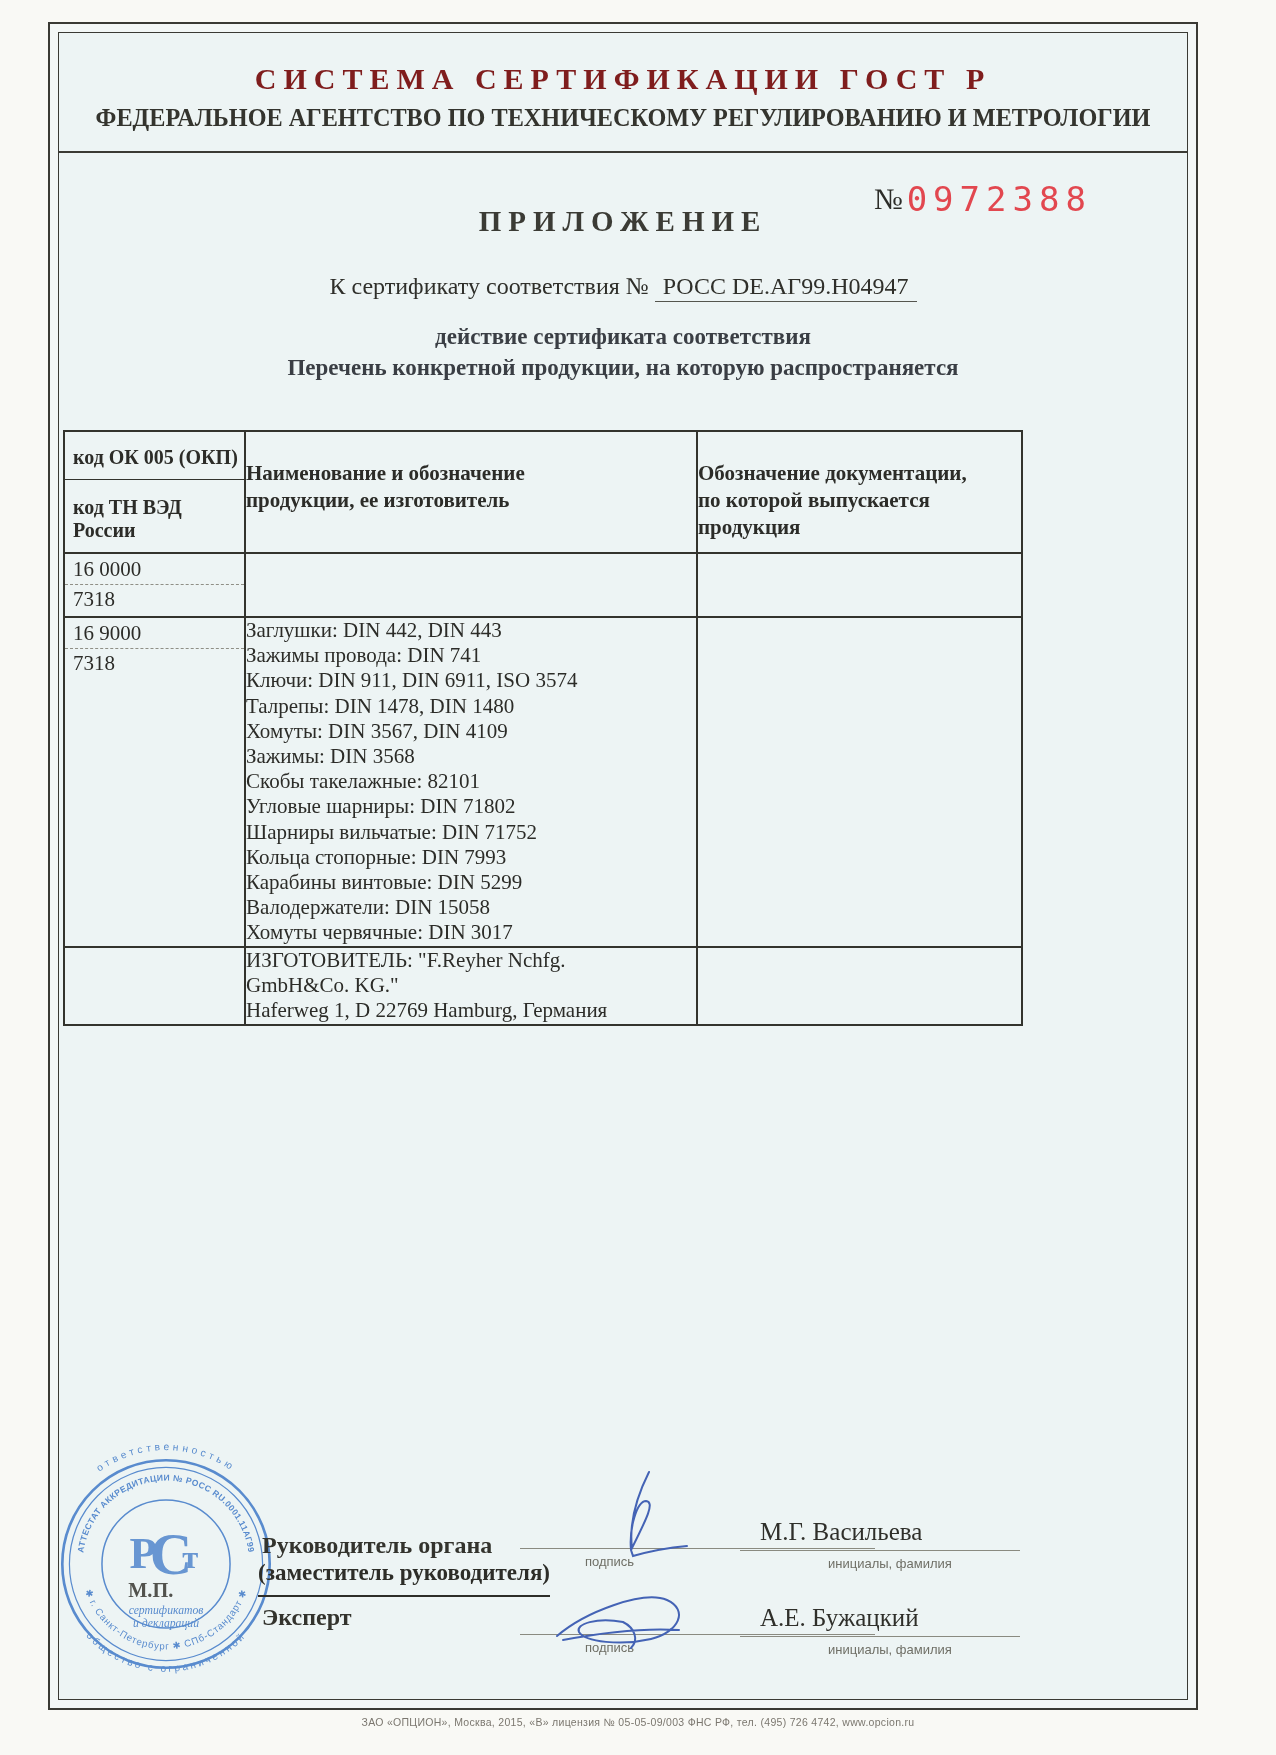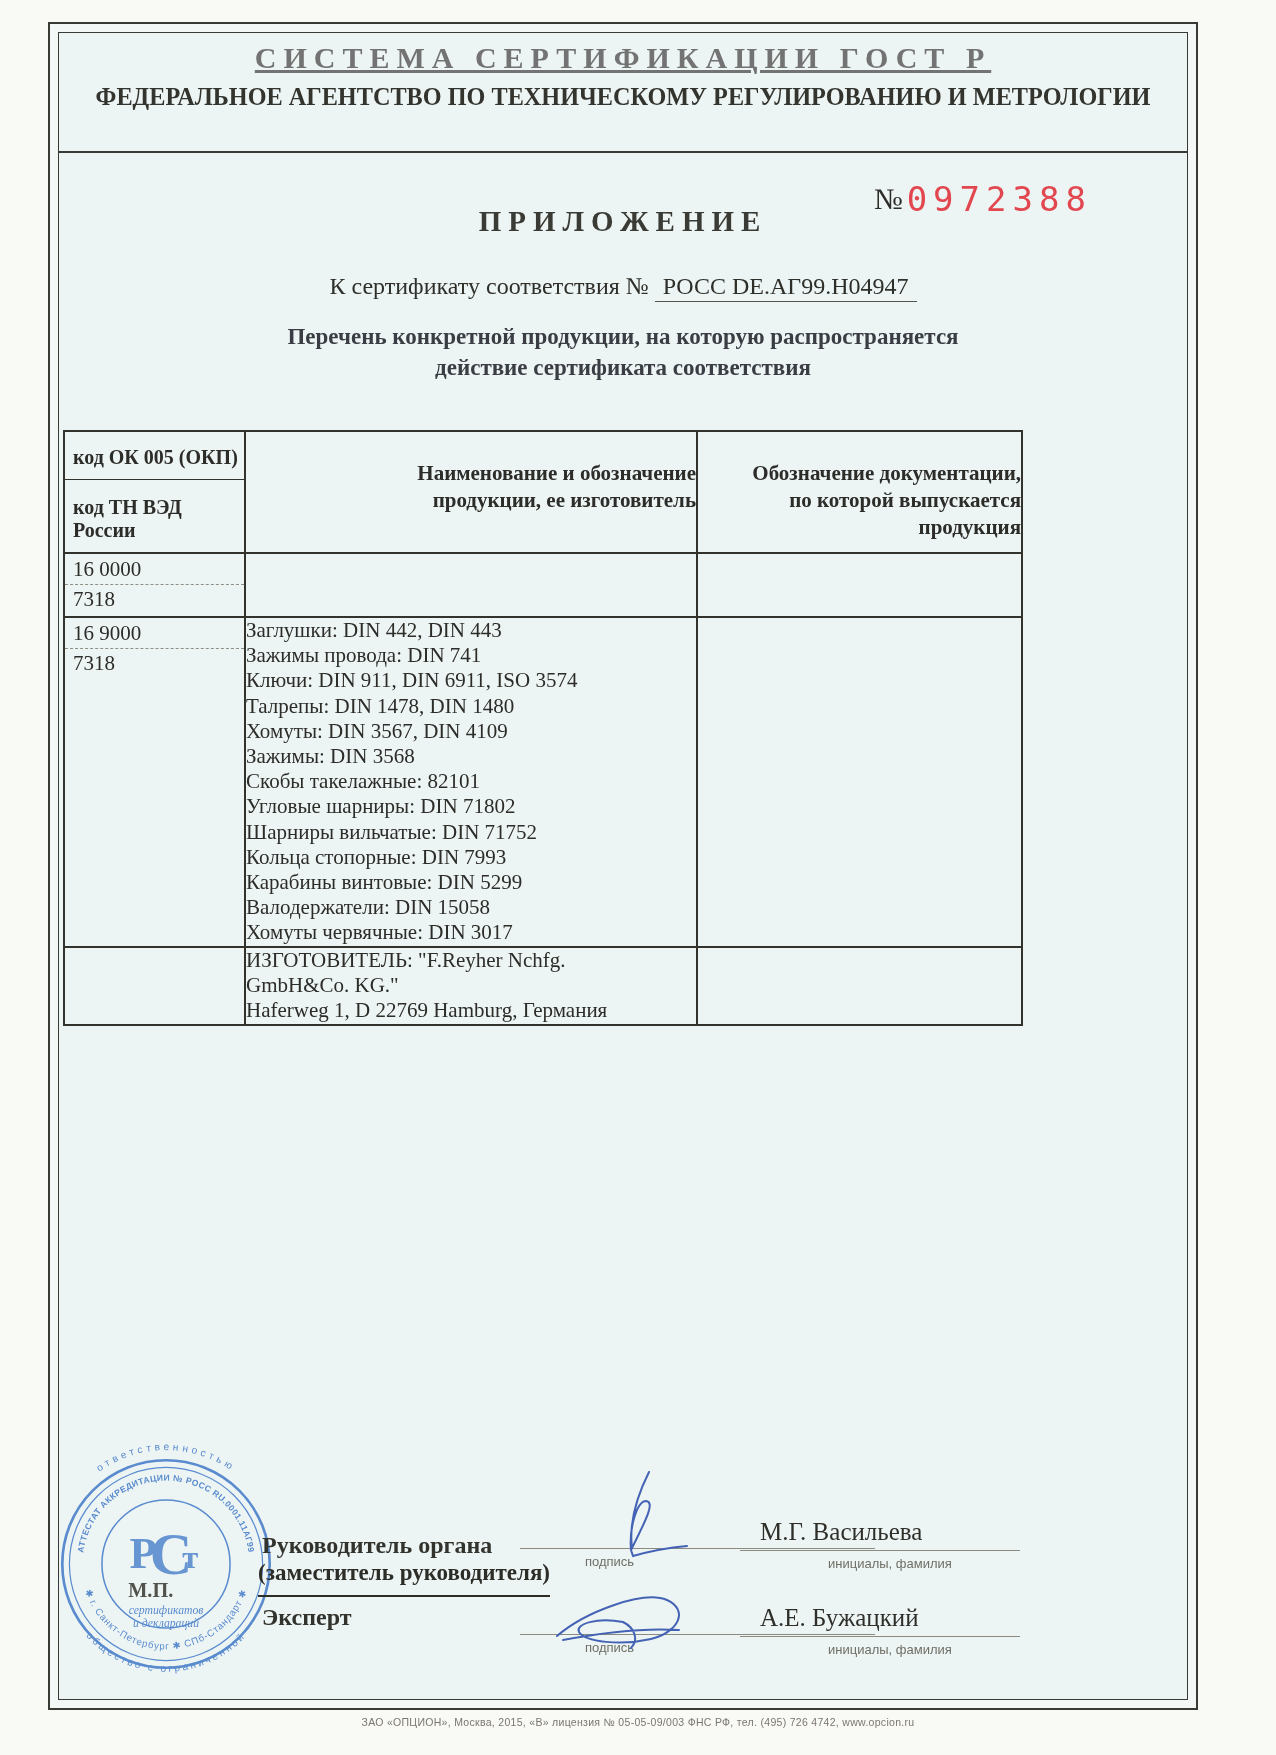--- a/index.html
+++ b/index.html
@@ -4,42 +4,42 @@
 <style>
   html,body{margin:0;padding:0;background:#f7f7f2;}
   .page{position:relative;width:1276px;height:1755px;background:#f9f9f5;overflow:hidden;
         font-family:"Liberation Serif","DejaVu Serif",serif;color:#2c2c28;}
   .outer-frame{position:absolute;left:48px;top:22px;width:1146px;height:1684px;
         border:2px solid #3a3a34;background:#f3f7f6;}
   .inner-frame{position:absolute;left:8px;top:8px;right:8px;bottom:8px;
         border:1.5px solid #3a3a34;background:#edf4f4;}
   .doc-header{position:absolute;left:0;top:0;width:100%;height:118px;
         border-bottom:2px solid #3a3a34;text-align:center;}
-  .title1{margin-top:8px;font-size:30px;font-weight:bold;letter-spacing:7px;color:#737373;text-decoration:underline;}
+  .title1{margin-top:29px;font-size:30px;font-weight:bold;letter-spacing:7px;color:#7f1d1d;}
   .title2{margin-top:8px;font-size:25px;font-weight:bold;letter-spacing:0px;color:#34342e;
         transform:scaleX(0.97);transform-origin:center;}
   .number-line{position:absolute;left:815px;top:146px;white-space:nowrap;}
   .number-line .no-sign{font-size:30px;color:#2c2c28;}
   .number-line .no-value{font-family:"DejaVu Sans Mono",monospace;font-size:34px;
         letter-spacing:6px;vertical-align:-2px;}
   .center-col{position:absolute;left:0px;top:0;width:980px;text-align:center;}
   .appendix-title{position:absolute;top:172px;width:100%;font-size:29px;font-weight:bold;
         letter-spacing:7px;color:#3b3b35;}
   .cert-line{position:absolute;top:240px;width:100%;font-size:24px;color:#2f2f2a;}
   .cert-line .cert-value{border-bottom:1.5px solid #55554e;padding:0 8px 2px 8px;}
   .subtitle{position:absolute;top:288px;width:100%;font-size:23px;font-weight:bold;
         color:#3a3e44;line-height:31px;}
   table.main{position:absolute;left:4px;top:397px;border-collapse:collapse;table-layout:fixed;
         width:958px;}
   table.main td{border:2px solid #33332d;vertical-align:top;padding:0;}
   .c1{width:181px;} .c2{width:452px;} .c3{width:325px;}
   .hcell1 .h-top{padding:14px 6px 10px 8px;font-size:20px;font-weight:bold;
         border-bottom:1.5px solid #33332d;}
   .hcell1 .h-bot{padding:16px 6px 10px 8px;font-size:20px;font-weight:bold;}
-  .hcell{height:114px;text-align:right;font-size:21px;font-weight:bold;}
+  .hcell{height:114px;text-align:left;font-size:21px;font-weight:bold;}
   .hcell .h-lines{padding-top:28px;line-height:27px;}
   .code-cell .okp{padding:3px 6px 2px 8px;font-size:21px;
         border-bottom:1px dashed #8f8f86;}
   .code-cell .tnved{padding:2px 6px 4px 8px;font-size:21px;}
   .row1 td{height:53px;}
   .lines-cell{padding:4px 8px 6px 10px;font-size:21px;line-height:25.2px;}
   .row2 td{height:328px;}
   .row3 td{height:74px;}
   .stamp{position:absolute;left:44px;top:1442px;width:244px;height:244px;opacity:0.92;}
   .sig-label-1{position:absolute;left:262px;top:1532px;font-size:24px;font-weight:bold;color:#33332d;}
@@ -80,22 +80,22 @@
       </div>
 
       <div class="appendix-title center-col">ПРИЛОЖЕНИЕ</div>
 
       <div class="cert-line center-col">
         <span>К сертификату соответствия №</span>
         <span class="cert-value">РОСС DE.АГ99.Н04947</span>
       </div>
 
       <div class="subtitle center-col">
+        <div>действие сертификата соответствия</div>
         <div>Перечень конкретной продукции,  на которую распространяется</div>
-        <div>действие сертификата соответствия</div>
       </div>
 
       <table class="main">
         <colgroup>
             <col class="c1">
             <col class="c2">
             <col class="c3">
           </colgroup>
         <tbody>
             <tr>

